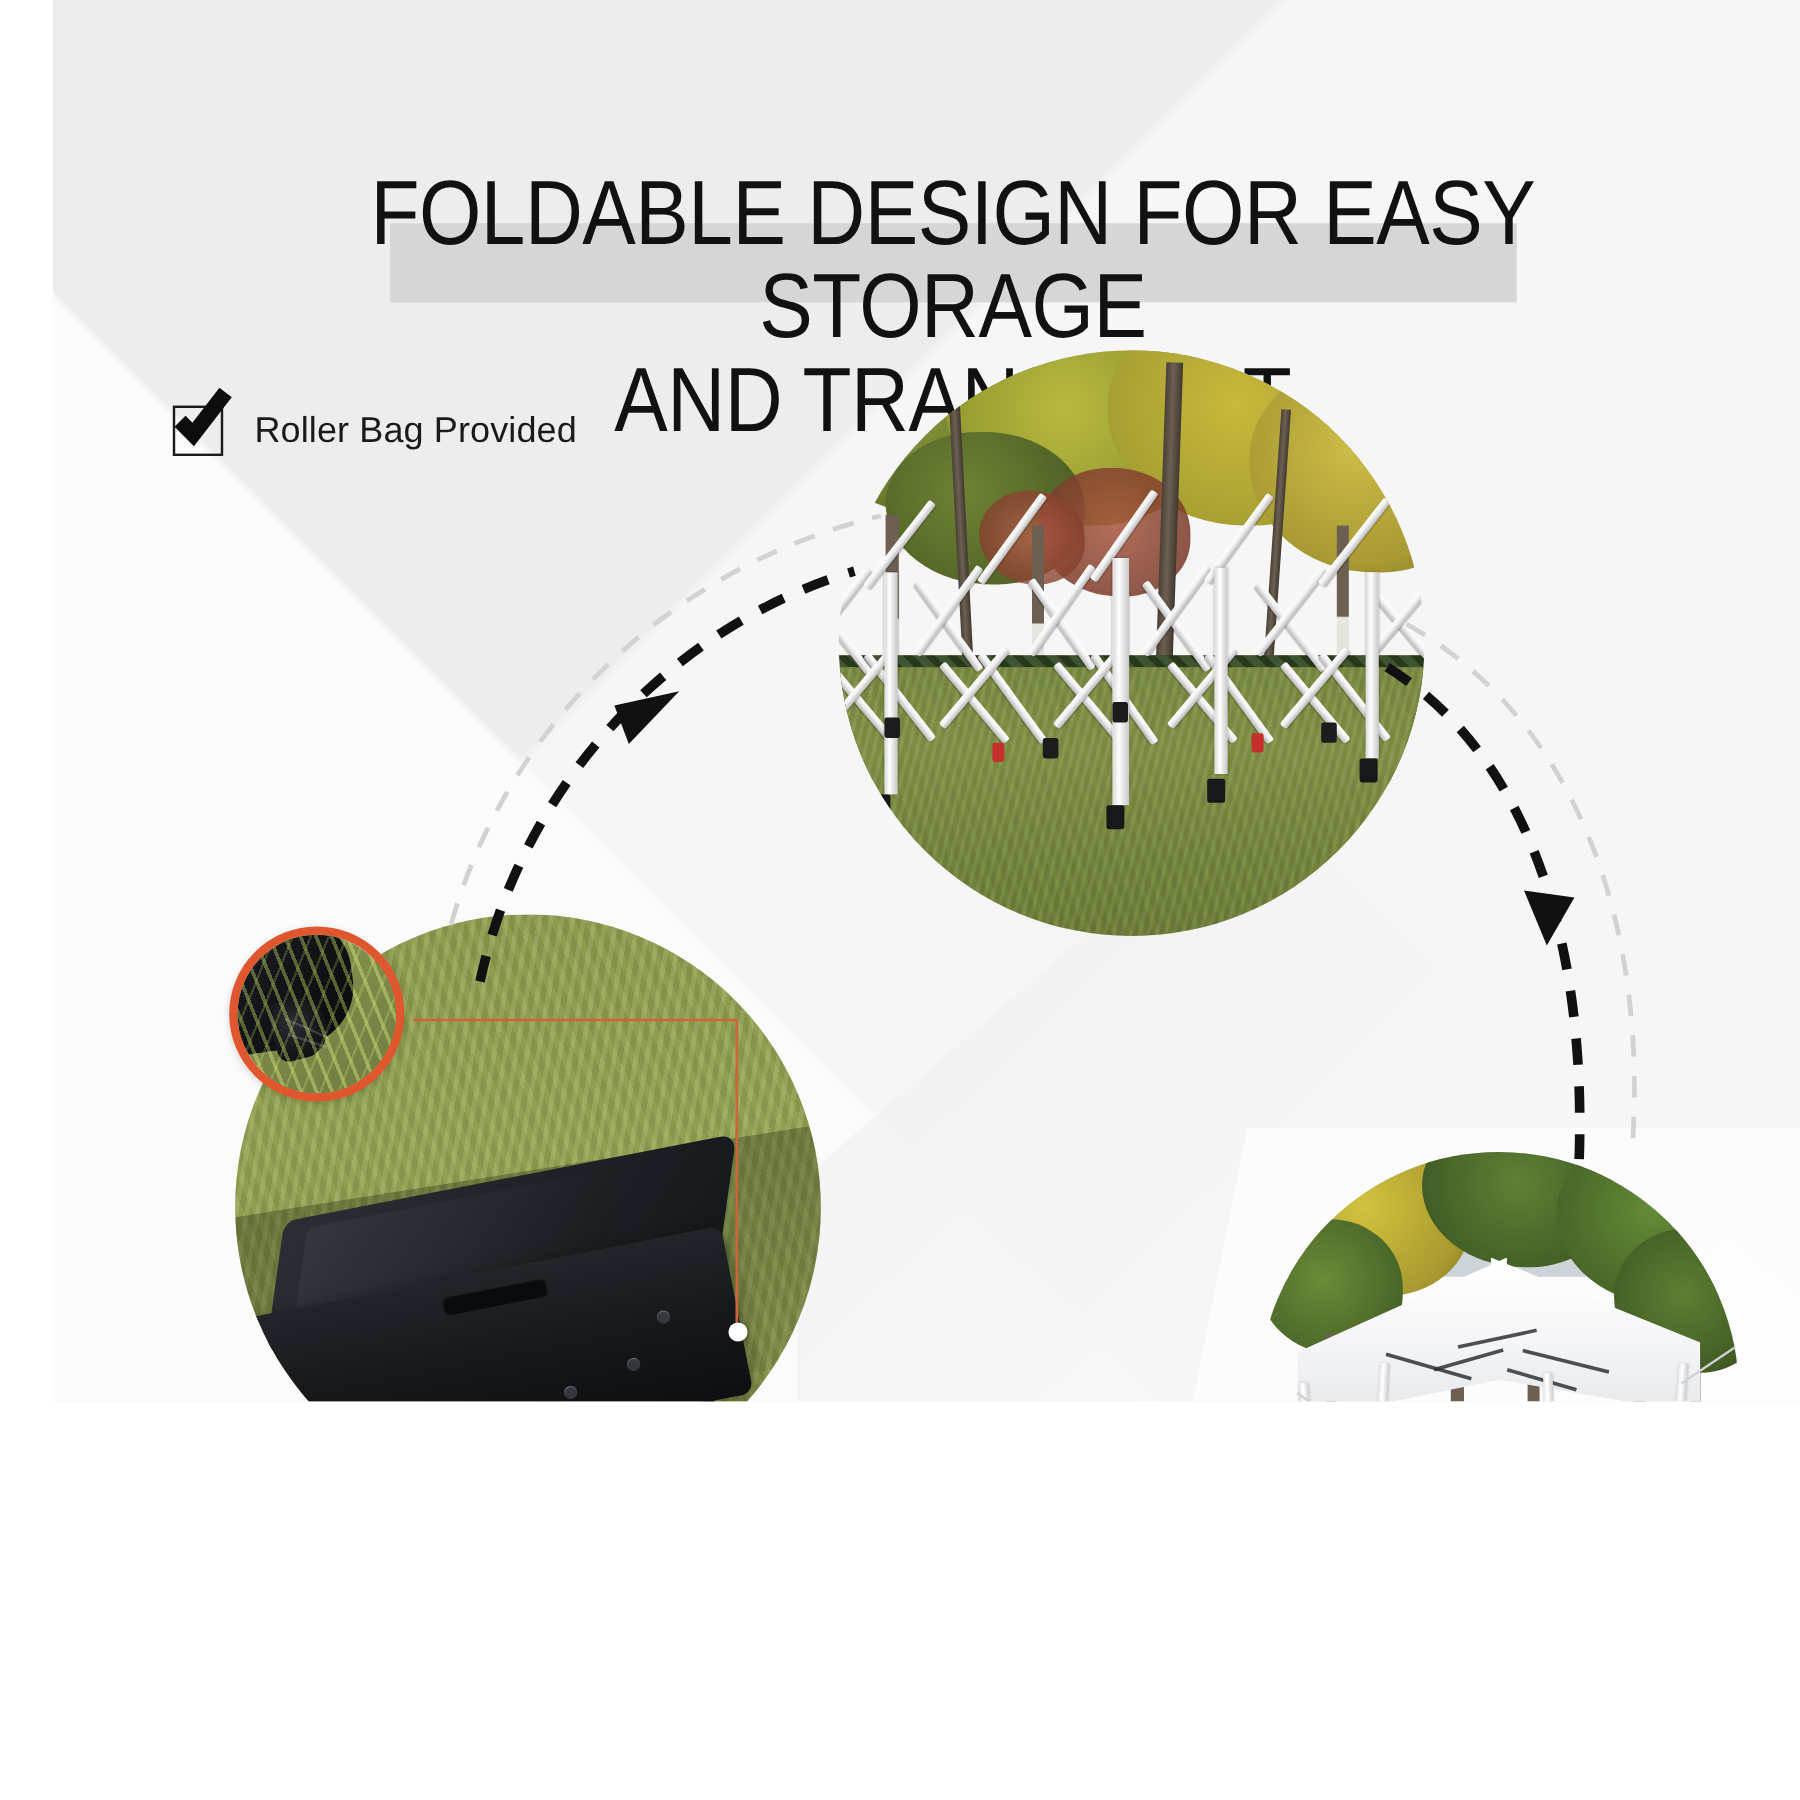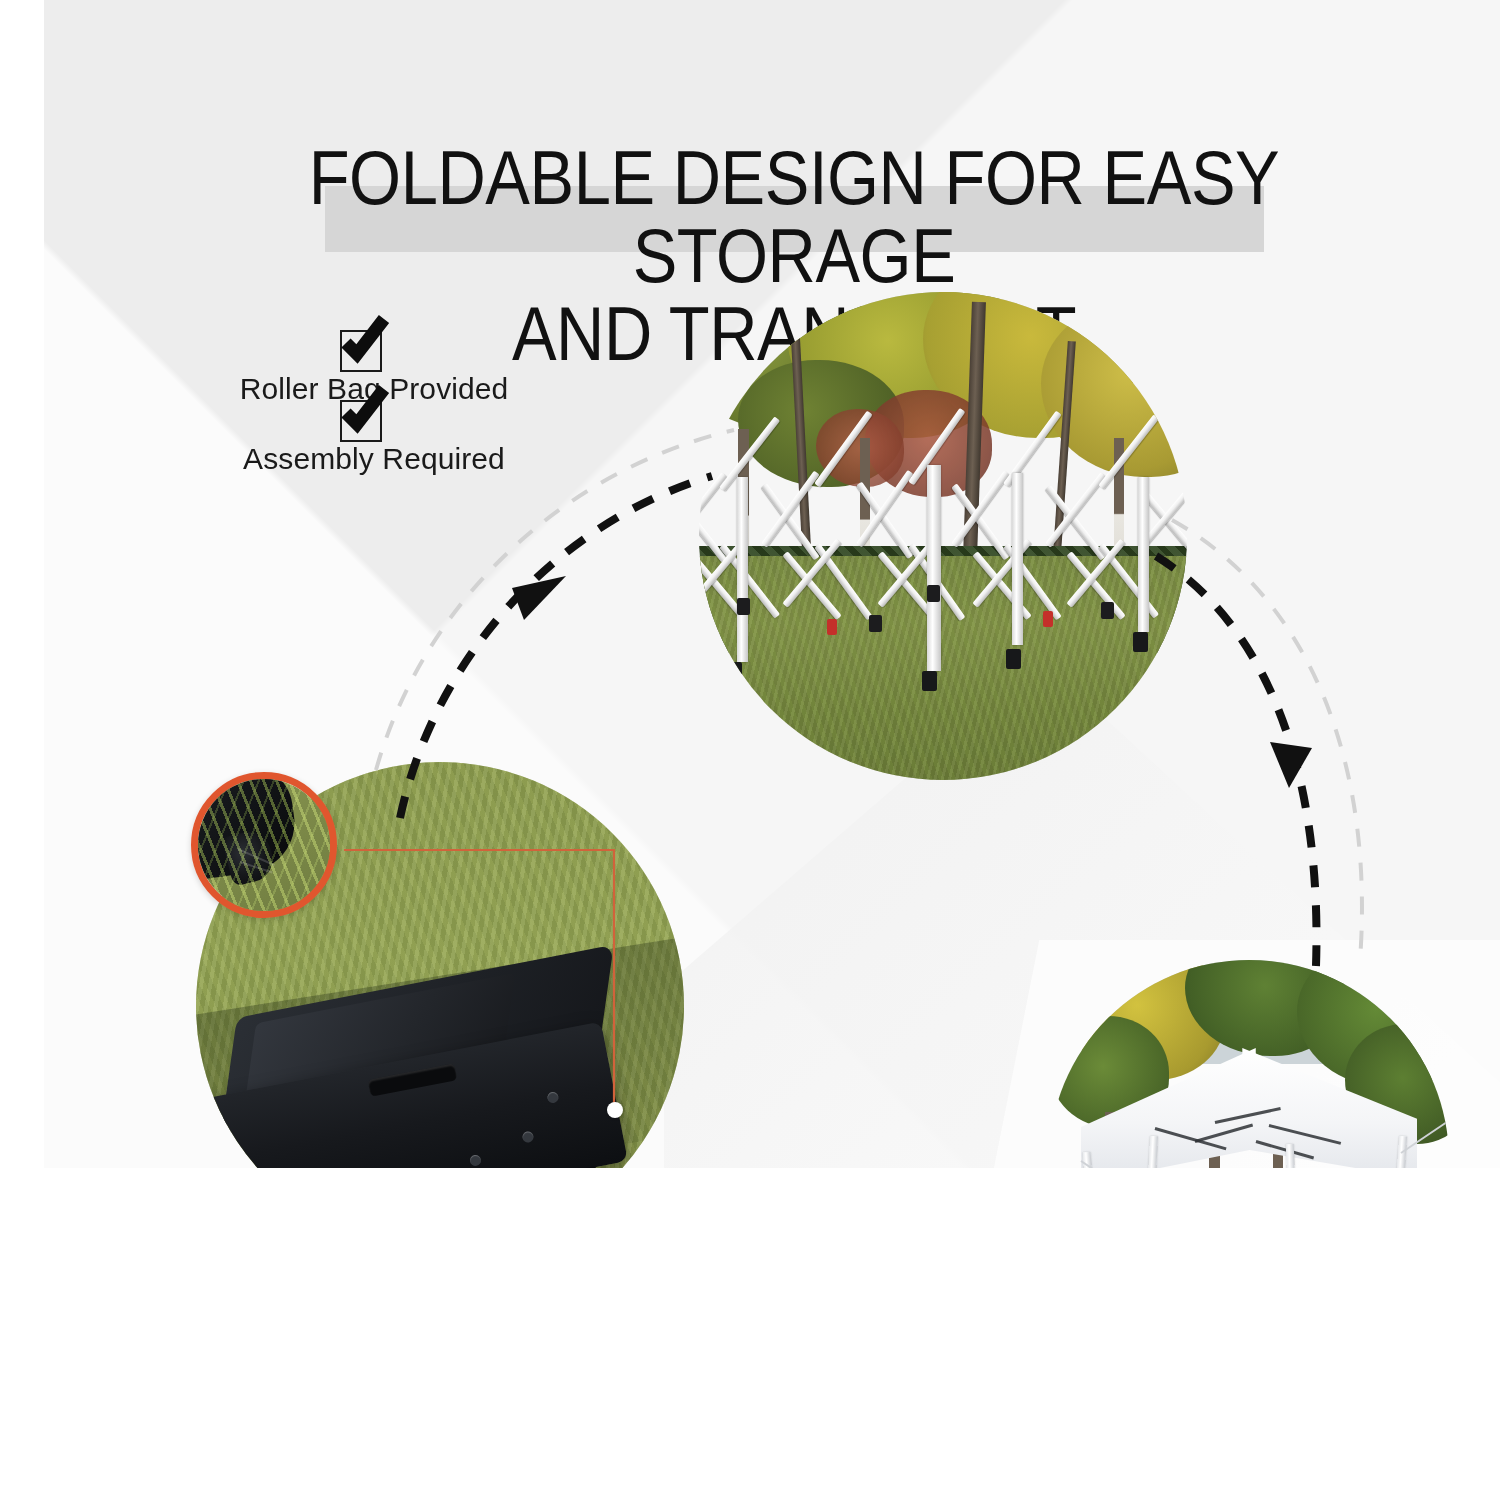--- a/index.html
+++ b/index.html
@@ -74,21 +74,20 @@
   .features {
     position: absolute;
     left: 100px; top: 330px;
     width: 460px;
   }
   .feature-row {
     display: flex;
     align-items: center;
     height: 58px;
     margin-bottom: 12px;
-    flex-direction: column;
   }
   .check-box {
     position: relative;
     width: 38px; height: 38px;
     flex: 0 0 38px;
     border: 2px solid #1a1a1a;
     background: transparent;
     margin-right: 26px;
   }
   .check-box svg {
@@ -332,28 +331,20 @@
     <div class="feature-row">
       <span class="check-box">
         <svg viewBox="0 0 52 52" aria-hidden="true">
           <path d="M9 27 L20 38 L47 3" fill="none" stroke="#0d0d0d" stroke-width="13" stroke-linecap="butt" stroke-linejoin="miter"></path>
         </svg>
       </span>
       <span class="feature-label">Roller Bag Provided</span>
     </div>
 
 
-    <div class="feature-row">
-      <span class="check-box">
-        <svg viewBox="0 0 52 52" aria-hidden="true">
-          <path d="M9 27 L20 38 L47 3" fill="none" stroke="#0d0d0d" stroke-width="13" stroke-linecap="butt" stroke-linejoin="miter"></path>
-        </svg>
-      </span>
-      <span class="feature-label">Assembly Required</span>
-    </div>
 
   </div>
 
   <div class="photo-circle circle-top">
     <div class="scene">
       <div class="sky" style="height:20%;background:#c8cfd3;"></div>
 
       <div class="foliage" style="left:-6%;top:-6%;width:42%;height:34%;background:radial-gradient(circle at 40% 45%, #8a9a3e 0%, #5e7029 70%, #44521e 100%);"></div>
       <div class="foliage" style="left:18%;top:-10%;width:46%;height:40%;background:radial-gradient(circle at 45% 50%, #b9b93f 0%, #93992f 65%, #6a7225 100%);"></div>
       <div class="foliage" style="left:46%;top:-8%;width:44%;height:38%;background:radial-gradient(circle at 50% 45%, #c9b93c 0%, #a7a032 70%, #77782a 100%);"></div>

